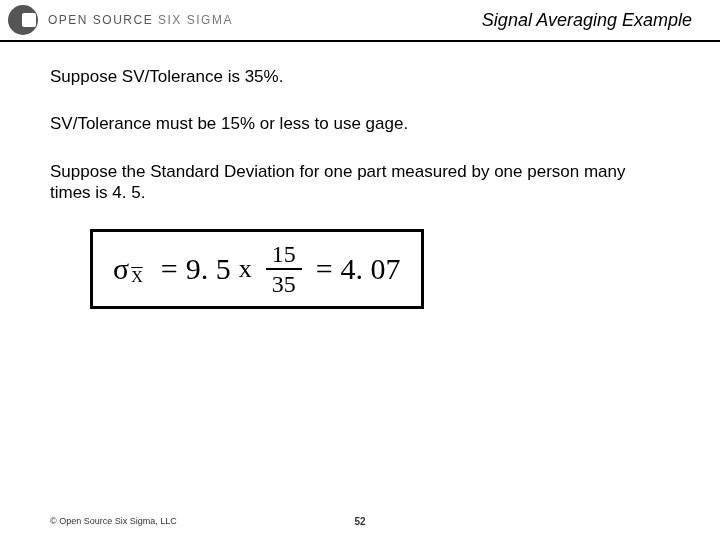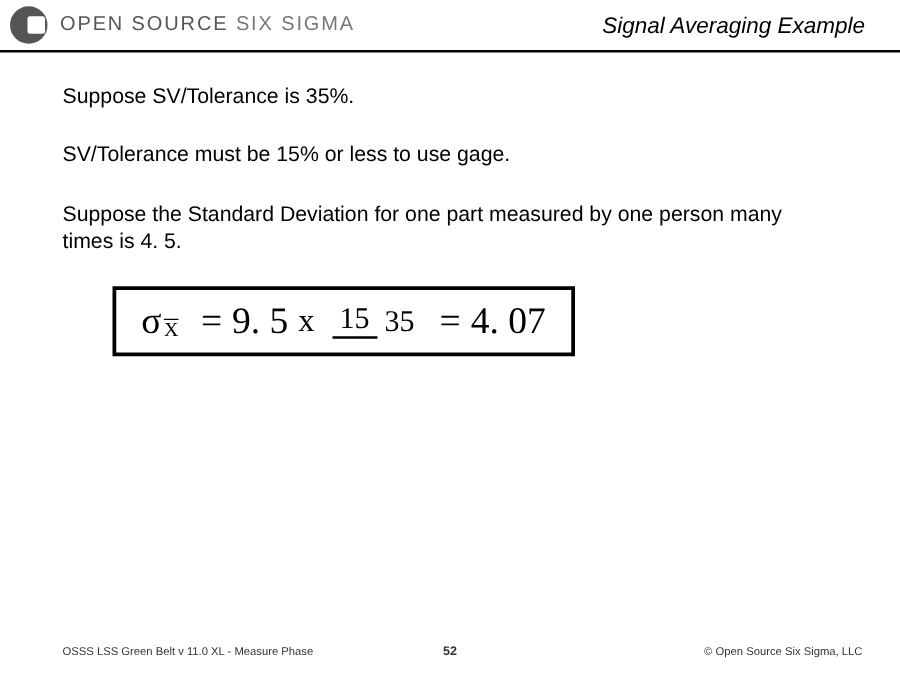--- a/index.html
+++ b/index.html
@@ -32,21 +32,21 @@
     content: "";
     position: absolute;
     left: 14px;
     top: 8px;
     width: 14px;
     height: 14px;
     background: #fff;
     border-radius: 2px;
   }
   .brand {
-    font-size: 16px;
+    font-size: 12px;
     letter-spacing: 1.5px;
     color: #777;
     flex: 0 0 auto;
   }
   .brand .strong { color: #555; }
   .title {
     flex: 1;
     text-align: right;
     font-style: italic;
     font-weight: normal;
@@ -85,20 +85,21 @@
     font-size: 16px;
     position: relative;
     top: 8px;
     margin-right: 10px;
   }
   .overline { text-decoration: overline; }
   .eq { margin: 0 8px; }
   .mul { margin: 0 8px; font-size: 26px; }
   .frac {
     display: inline-flex;
+    flex-direction: column;
     align-items: center;
     vertical-align: middle;
     margin: 0 6px;
     font-size: 24px;
   }
   .frac .num { border-bottom: 2px solid #000; padding: 0 6px 2px; }
   .frac .den { padding: 2px 6px 0; }
   .footer {
     position: absolute;
     left: 0; right: 0;
@@ -146,16 +147,15 @@
         <span class="num">15</span>
         <span class="den">35</span>
       </span>
       <span class="eq">=</span>
       <span>4. 07</span>
     </div>
   </div>
 </div>
 
 <div class="footer">
-  <span>OSSS LSS Green Belt v 11.0 XL - Measure Phase</span>
   <span class="center">52</span>
   <span>© Open Source Six Sigma, LLC</span>
 </div>
 
 </body></html>

